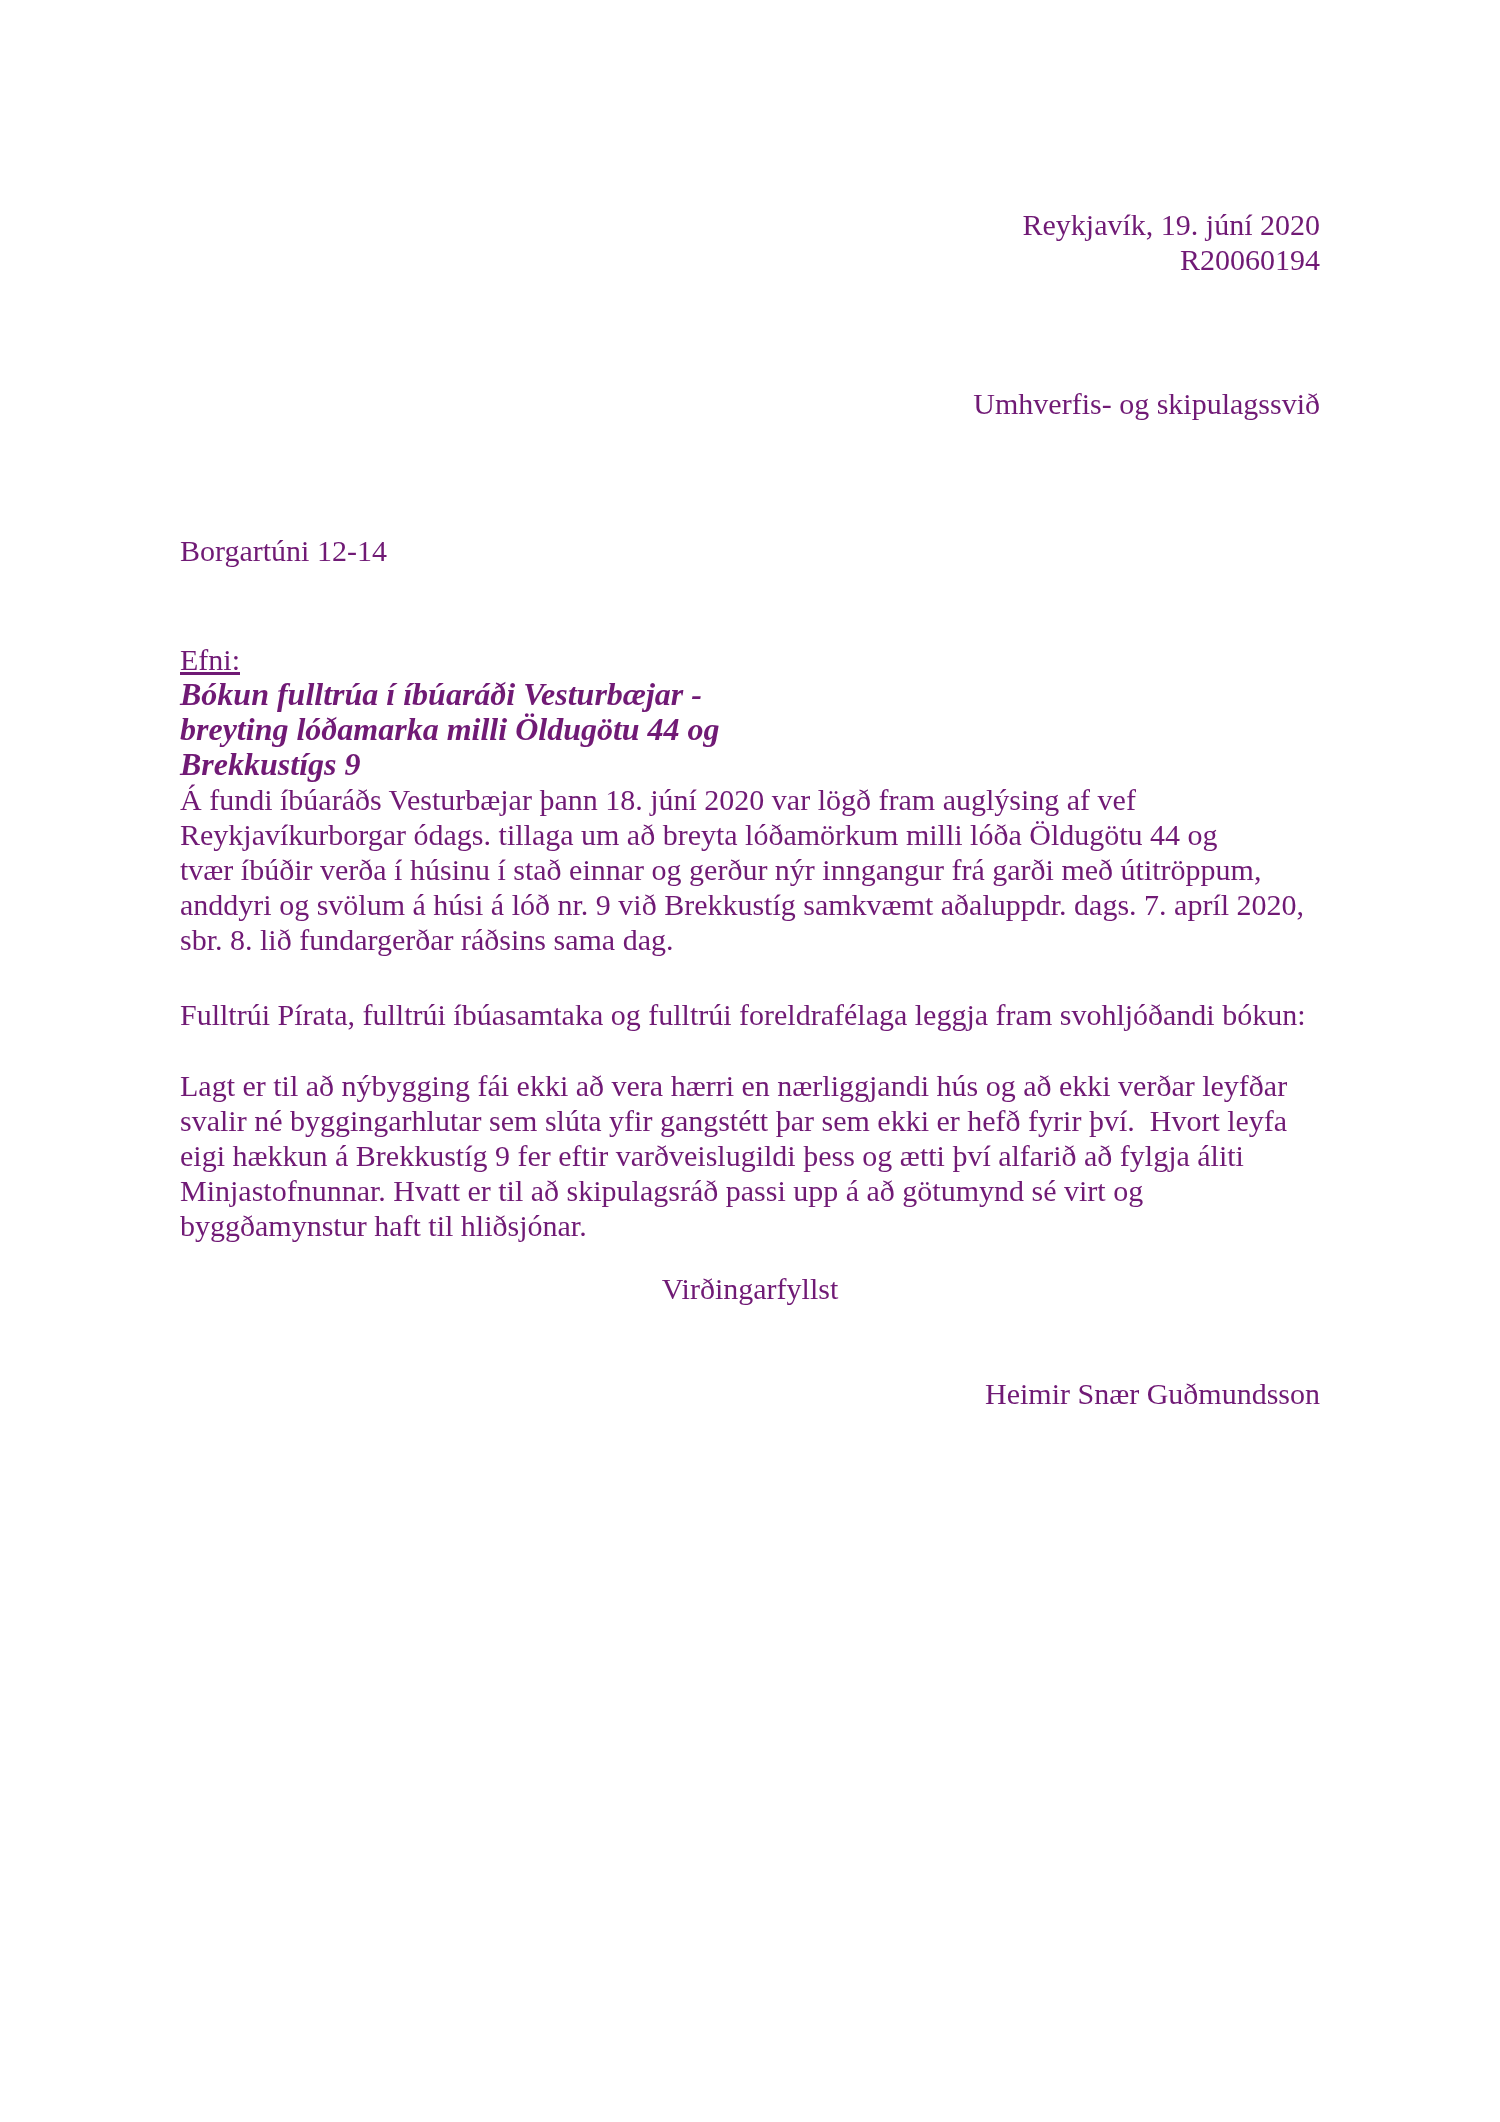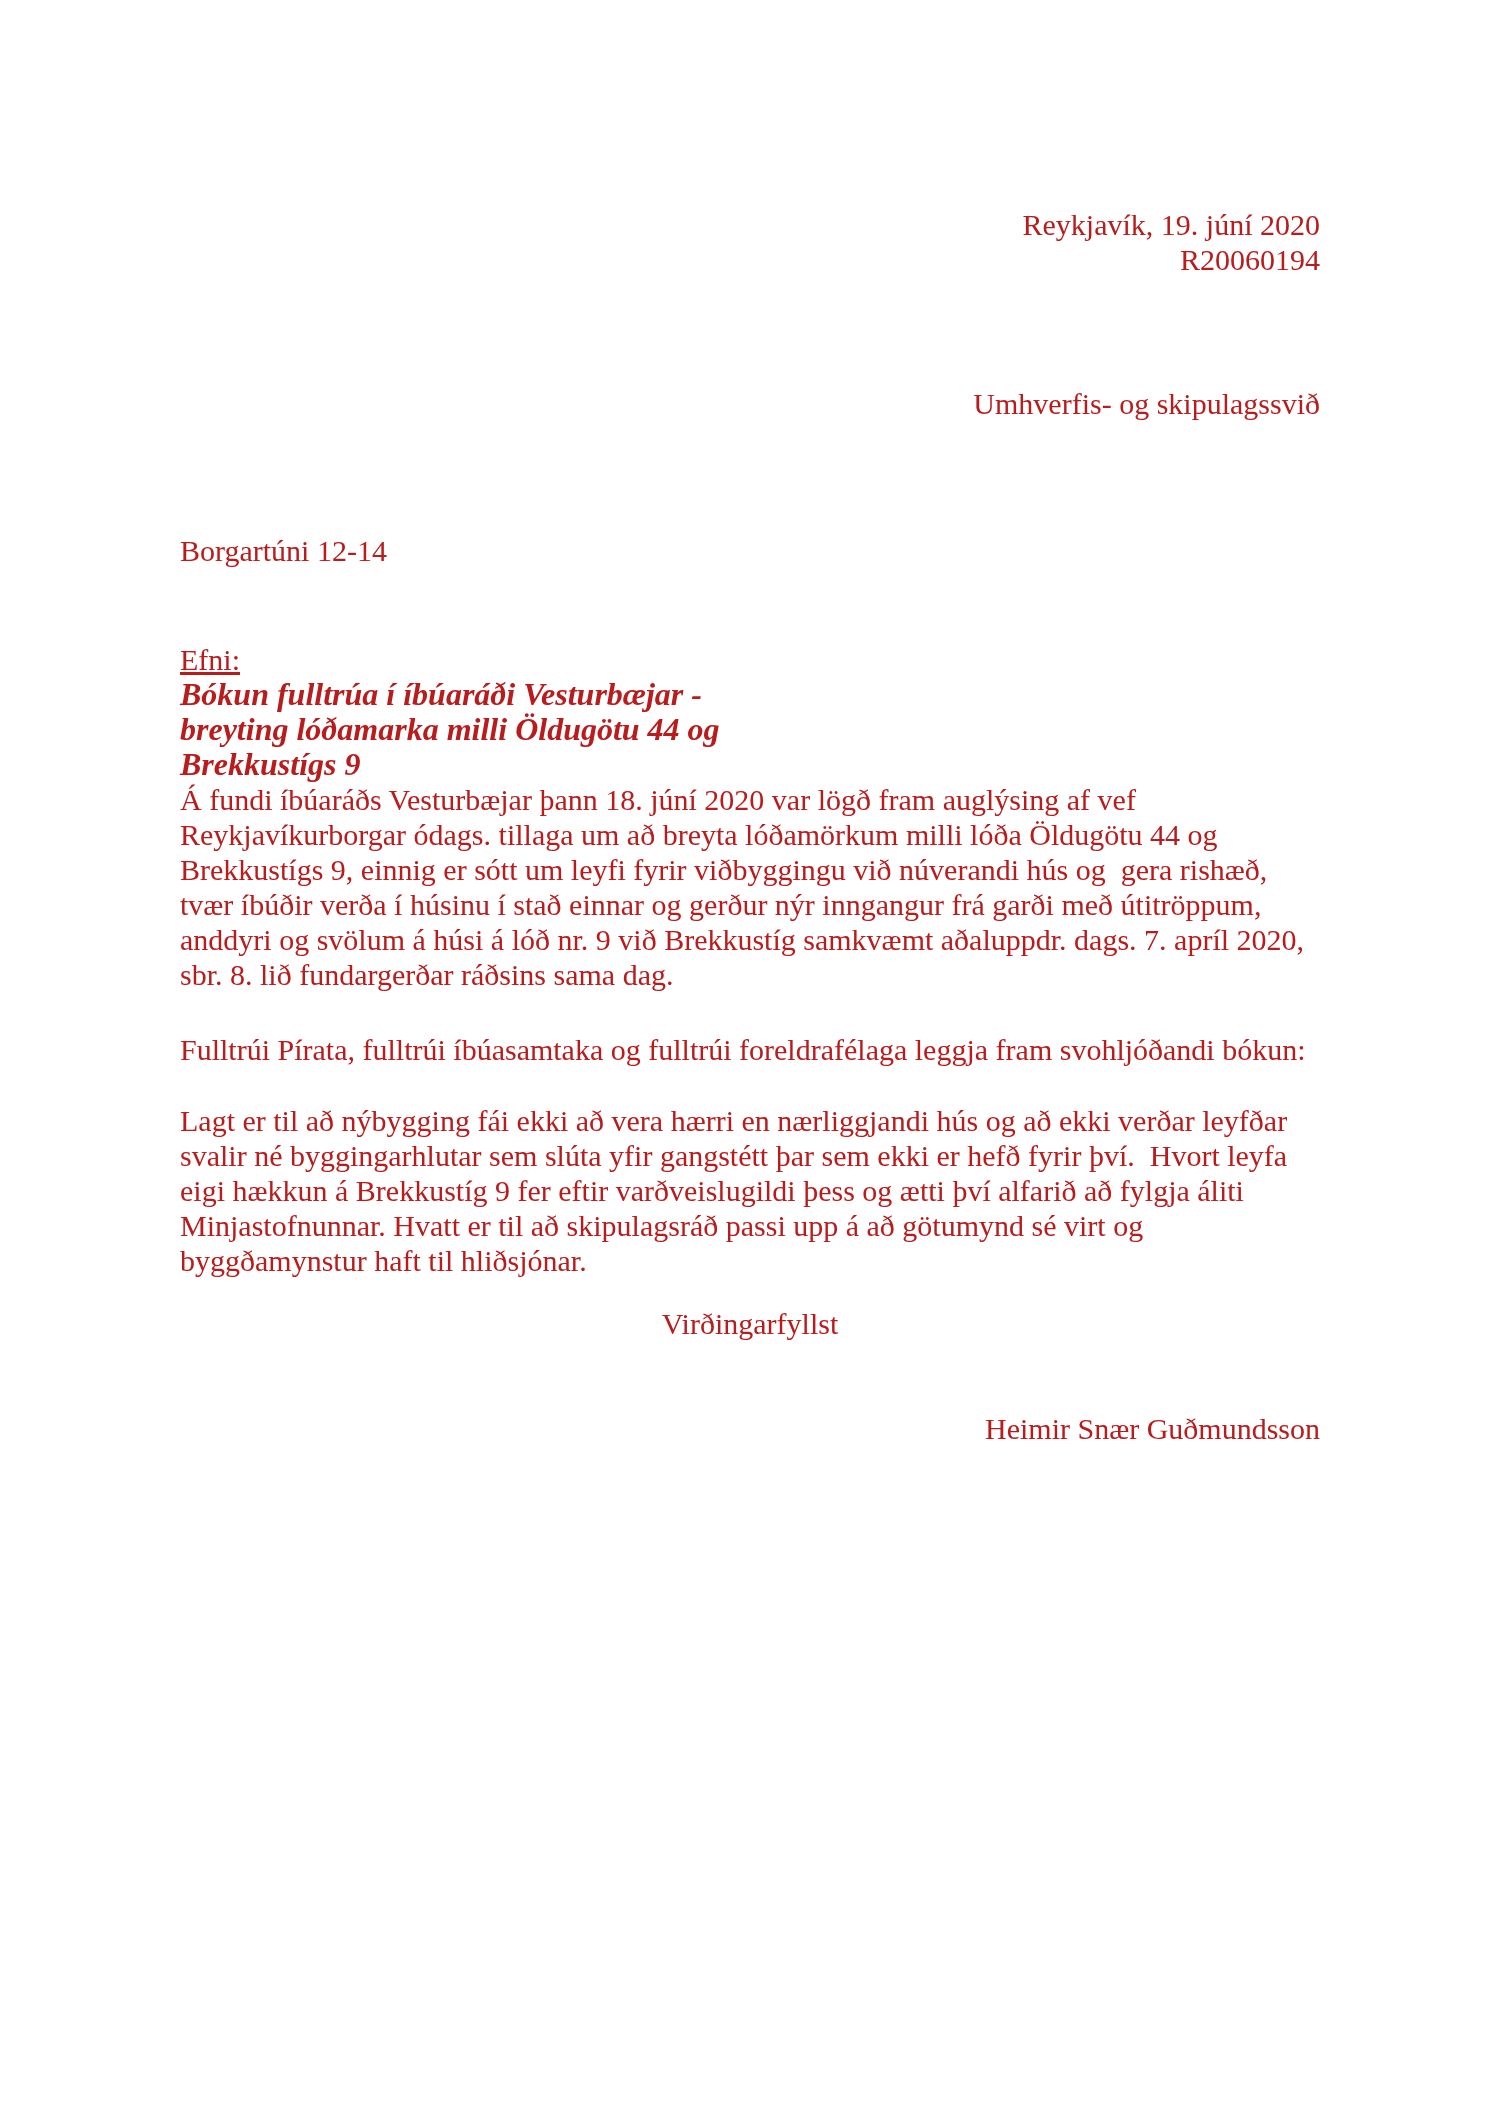--- a/index.html
+++ b/index.html
@@ -5,21 +5,21 @@
   html, body {
     margin: 0;
     padding: 0;
     background: #ffffff;
   }
   .page {
     position: relative;
     width: 1500px;
     height: 2122px;
     background: #ffffff;
-    color: #b91c1c;
+    color: #701a75;
     font-family: "Liberation Serif", "DejaVu Serif", serif;
     font-size: 30px;
     line-height: 35px;
     overflow: hidden;
   }
   .column {
     margin: 0 180px;
   }
   .line {
     white-space: pre-wrap;
@@ -60,21 +60,20 @@
     <div class="line efni">Efni:</div>
     <div class="subject-title">
       <div class="line">Bókun fulltrúa í íbúaráði Vesturbæjar -</div>
       <div class="line">breyting lóðamarka milli Öldugötu 44 og</div>
       <div class="line">Brekkustígs 9</div>
     </div>
 
     <div class="para1">
       <div class="line">Á fundi íbúaráðs Vesturbæjar þann 18. júní 2020 var lögð fram auglýsing af vef</div>
       <div class="line">Reykjavíkurborgar ódags. tillaga um að breyta lóðamörkum milli lóða Öldugötu 44 og</div>
-      <div class="line">Brekkustígs 9, einnig er sótt um leyfi fyrir viðbyggingu við núverandi hús og  gera rishæð,</div>
       <div class="line">tvær íbúðir verða í húsinu í stað einnar og gerður nýr inngangur frá garði með útitröppum,</div>
       <div class="line">anddyri og svölum á húsi á lóð nr. 9 við Brekkustíg samkvæmt aðaluppdr. dags. 7. apríl 2020,</div>
       <div class="line">sbr. 8. lið fundargerðar ráðsins sama dag.</div>
     </div>
 
     <div class="line para2">Fulltrúi Pírata, fulltrúi íbúasamtaka og fulltrúi foreldrafélaga leggja fram svohljóðandi bókun:</div>
 
     <div class="para3">
       <div class="line">Lagt er til að nýbygging fái ekki að vera hærri en nærliggjandi hús og að ekki verðar leyfðar</div>
       <div class="line">svalir né byggingarhlutar sem slúta yfir gangstétt þar sem ekki er hefð fyrir því.  Hvort leyfa</div>

